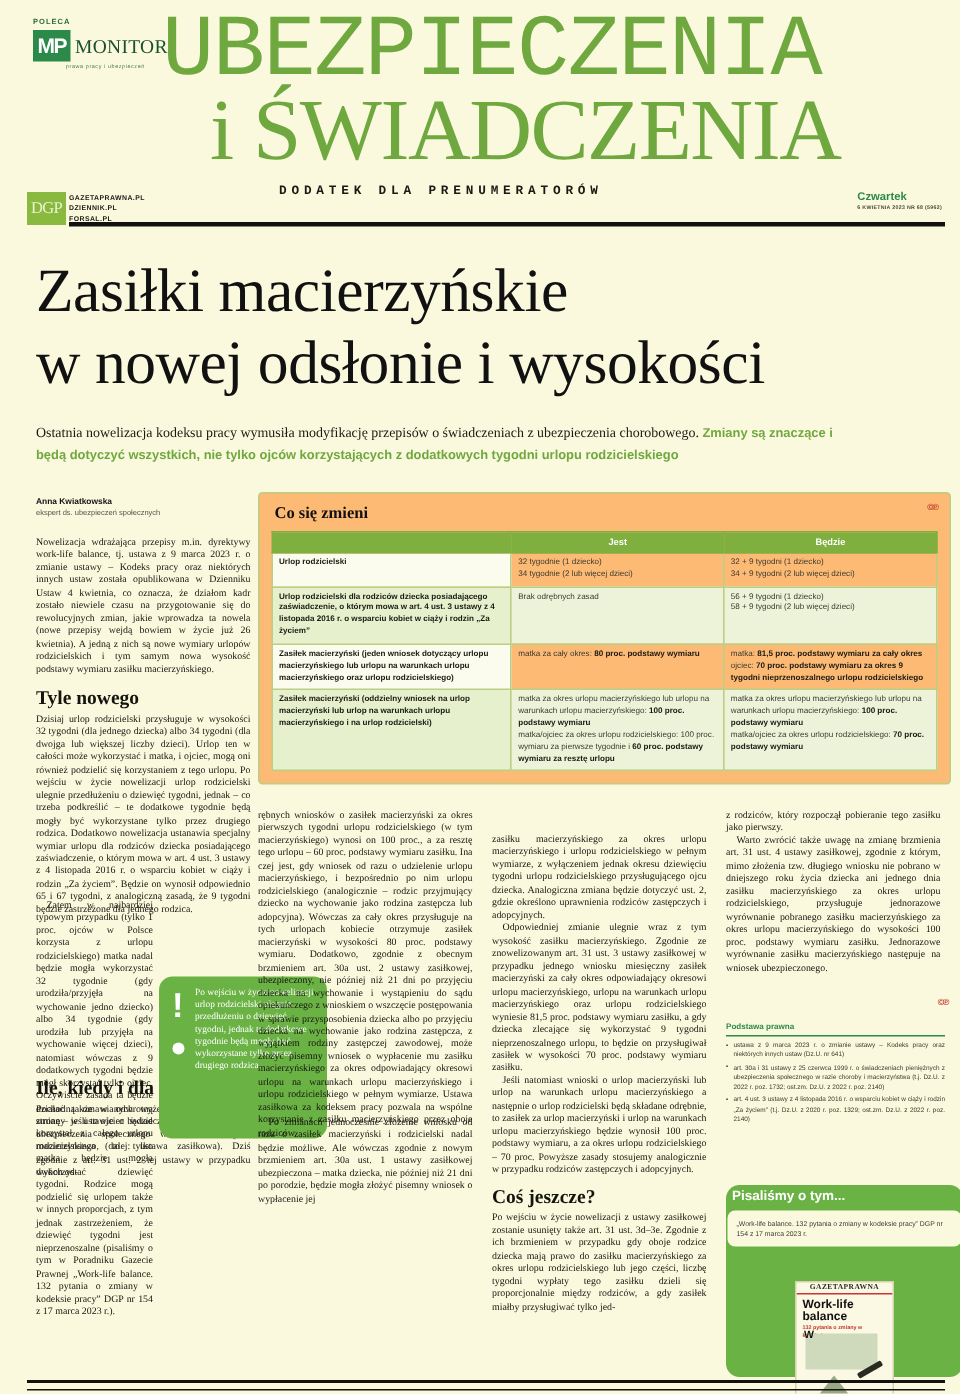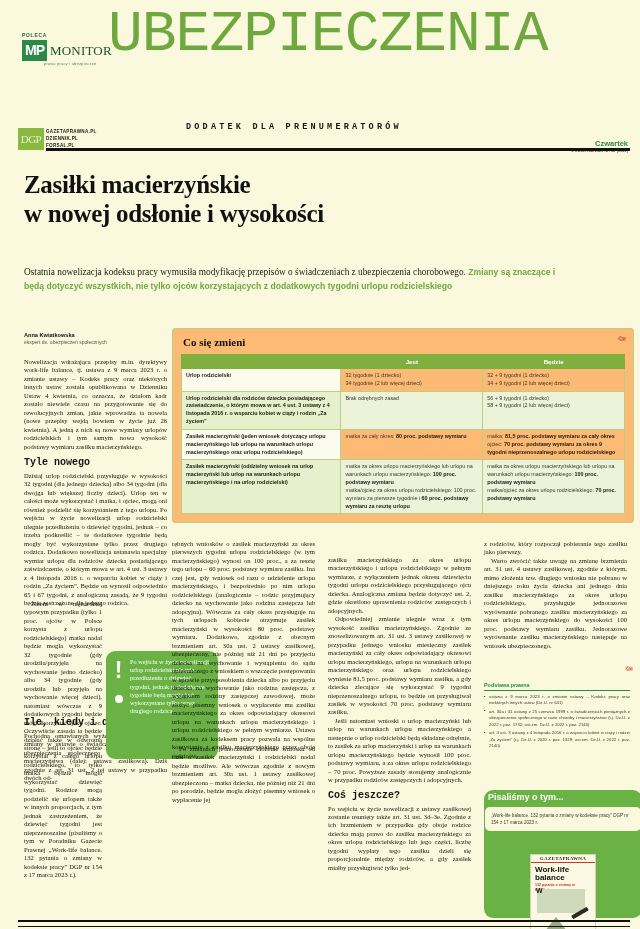--- a/index.html
+++ b/index.html
@@ -7,21 +7,21 @@
   body{
     width:640px; height:929px; position:relative; overflow:hidden;
     font-family:"Liberation Serif", serif;
     color:#1a1a14;
   }
   .page{ position:absolute; inset:0; background:#fbf9dd; }
 
   
   .masthead{ position:relative; height:160px; }
   .poleca{
-    position:absolute; left:22px; top:32px; width:76px;
+    position:absolute; left:22px; top:12px; width:76px;
   }
   .poleca .lbl{
     font-family:"Liberation Sans", sans-serif;
     font-size:5px; font-weight:bold; letter-spacing:.7px;
     color:#2b6b3a; margin-bottom:2px;
   }
   .mp-logo{ display:flex; align-items:center; gap:3px; }
   .mp-box{
     background:#2b8a4a; color:#fff; font-family:"Liberation Sans", sans-serif;
     font-weight:bold; font-size:14px; line-height:1; padding:3px 3px 4px 3px;
@@ -59,43 +59,43 @@
     width:26px; height:22px; background:#8ab93f; color:#e9f3d0;
     font-family:"Liberation Serif", serif; font-size:11px;
     display:flex; align-items:center; justify-content:center; letter-spacing:-.5px;
   }
   .dgp-sites{
     position:absolute; left:46px; top:128px;
     font-family:"Liberation Sans", sans-serif; font-size:4.6px; font-weight:bold;
     line-height:1.55; letter-spacing:.3px; color:#1a1a14;
   }
   .czwartek{
-    position:absolute; right:12px; top:139px; text-align:right;
+    position:absolute; right:12px; top:126px; text-align:left;
   }
   .czwartek .d1{
     font-family:"Liberation Sans", sans-serif; font-size:7.5px; font-weight:bold;
     color:#2b8a4a;
   }
   .czwartek .d2{
     font-family:"Liberation Sans", sans-serif; font-size:3.5px; font-weight:bold;
     color:#4a4a3a; letter-spacing:.2px; margin-top:1px;
   }
   .rule-top{
     position:absolute; left:46px; right:10px; top:148px; height:3px; background:#111;
   }
 
   
   .headline{
     position:absolute; left:24px; top:170px; right:24px;
     font-family:"Liberation Serif", serif;
-    font-size:25px; line-height:1.16; font-weight:bold; letter-spacing:-.3px;
+    font-size:41px; line-height:1.16; font-weight:normal; letter-spacing:-.3px;
     color:#111;
   }
   .lead{
-    position:absolute; left:24px; top:266px; width:534px;
+    position:absolute; left:24px; top:282px; width:534px;
     font-family:"Liberation Serif", serif; font-size:9.3px; line-height:1.5;
     color:#1a1a14;
   }
   .lead .green{
     font-family:"Liberation Sans", sans-serif;
     color:#6fa83f; font-weight:bold; font-size:8.6px;
   }
 
   
   .panel{
@@ -142,21 +142,21 @@
   }
 
   .col{
     position:absolute;
     font-family:"Liberation Serif", serif;
     font-size:6.6px; line-height:1.285; text-align:justify; color:#15150f;
   }
   .col p{ margin:0; text-indent:7px; }
   .col p.ni{ text-indent:0; }
   .col h3{
-    font-family:Liberation Mono, monospace; font-size:10px; font-weight:bold;
+    font-family:Liberation Serif, serif; font-size:13px; font-weight:bold;
     margin:5px 0 2px 0;
   }
   .col h3.first{ margin-top:6px; }
 
   #col1{ left:24px; top:358px; width:143px; }
   #col1b{ left:24px; top:600px; width:78px; }
   #col1c{ left:24px; top:712px; width:143px; }
   #col2a{ left:172px; top:540px; width:143px; }
   #col2b{ left:172px; top:745px; width:143px; }
   #col3{ left:328px; top:556px; width:143px; }
@@ -266,20 +266,21 @@
     <div class="poleca">
       <div class="lbl">POLECA</div>
       <div class="mp-logo">
         <span class="mp-box">MP</span>
         <span class="mp-word">MONITOR</span>
       </div>
       <div class="mp-sub">prawa pracy i ubezpieczeń</div>
     </div>
 
     <div class="title-main">UBEZPIECZENIA</div>
+    <div class="title-l2">i ŚWIADCZENIA</div>
     <div class="subtitle-dodatek">DODATEK DLA PRENUMERATORÓW</div>
 
     <div class="dgp-badge">DGP</div>
     <div class="dgp-sites" style="white-space:pre-line">GAZETAPRAWNA.PL
 DZIENNIK.PL
 FORSAL.PL</div>
 
     <div class="czwartek">
       <div class="d1">Czwartek</div>
       <div class="d2">6 KWIETNIA 2023 NR 68 (5962)</div>

